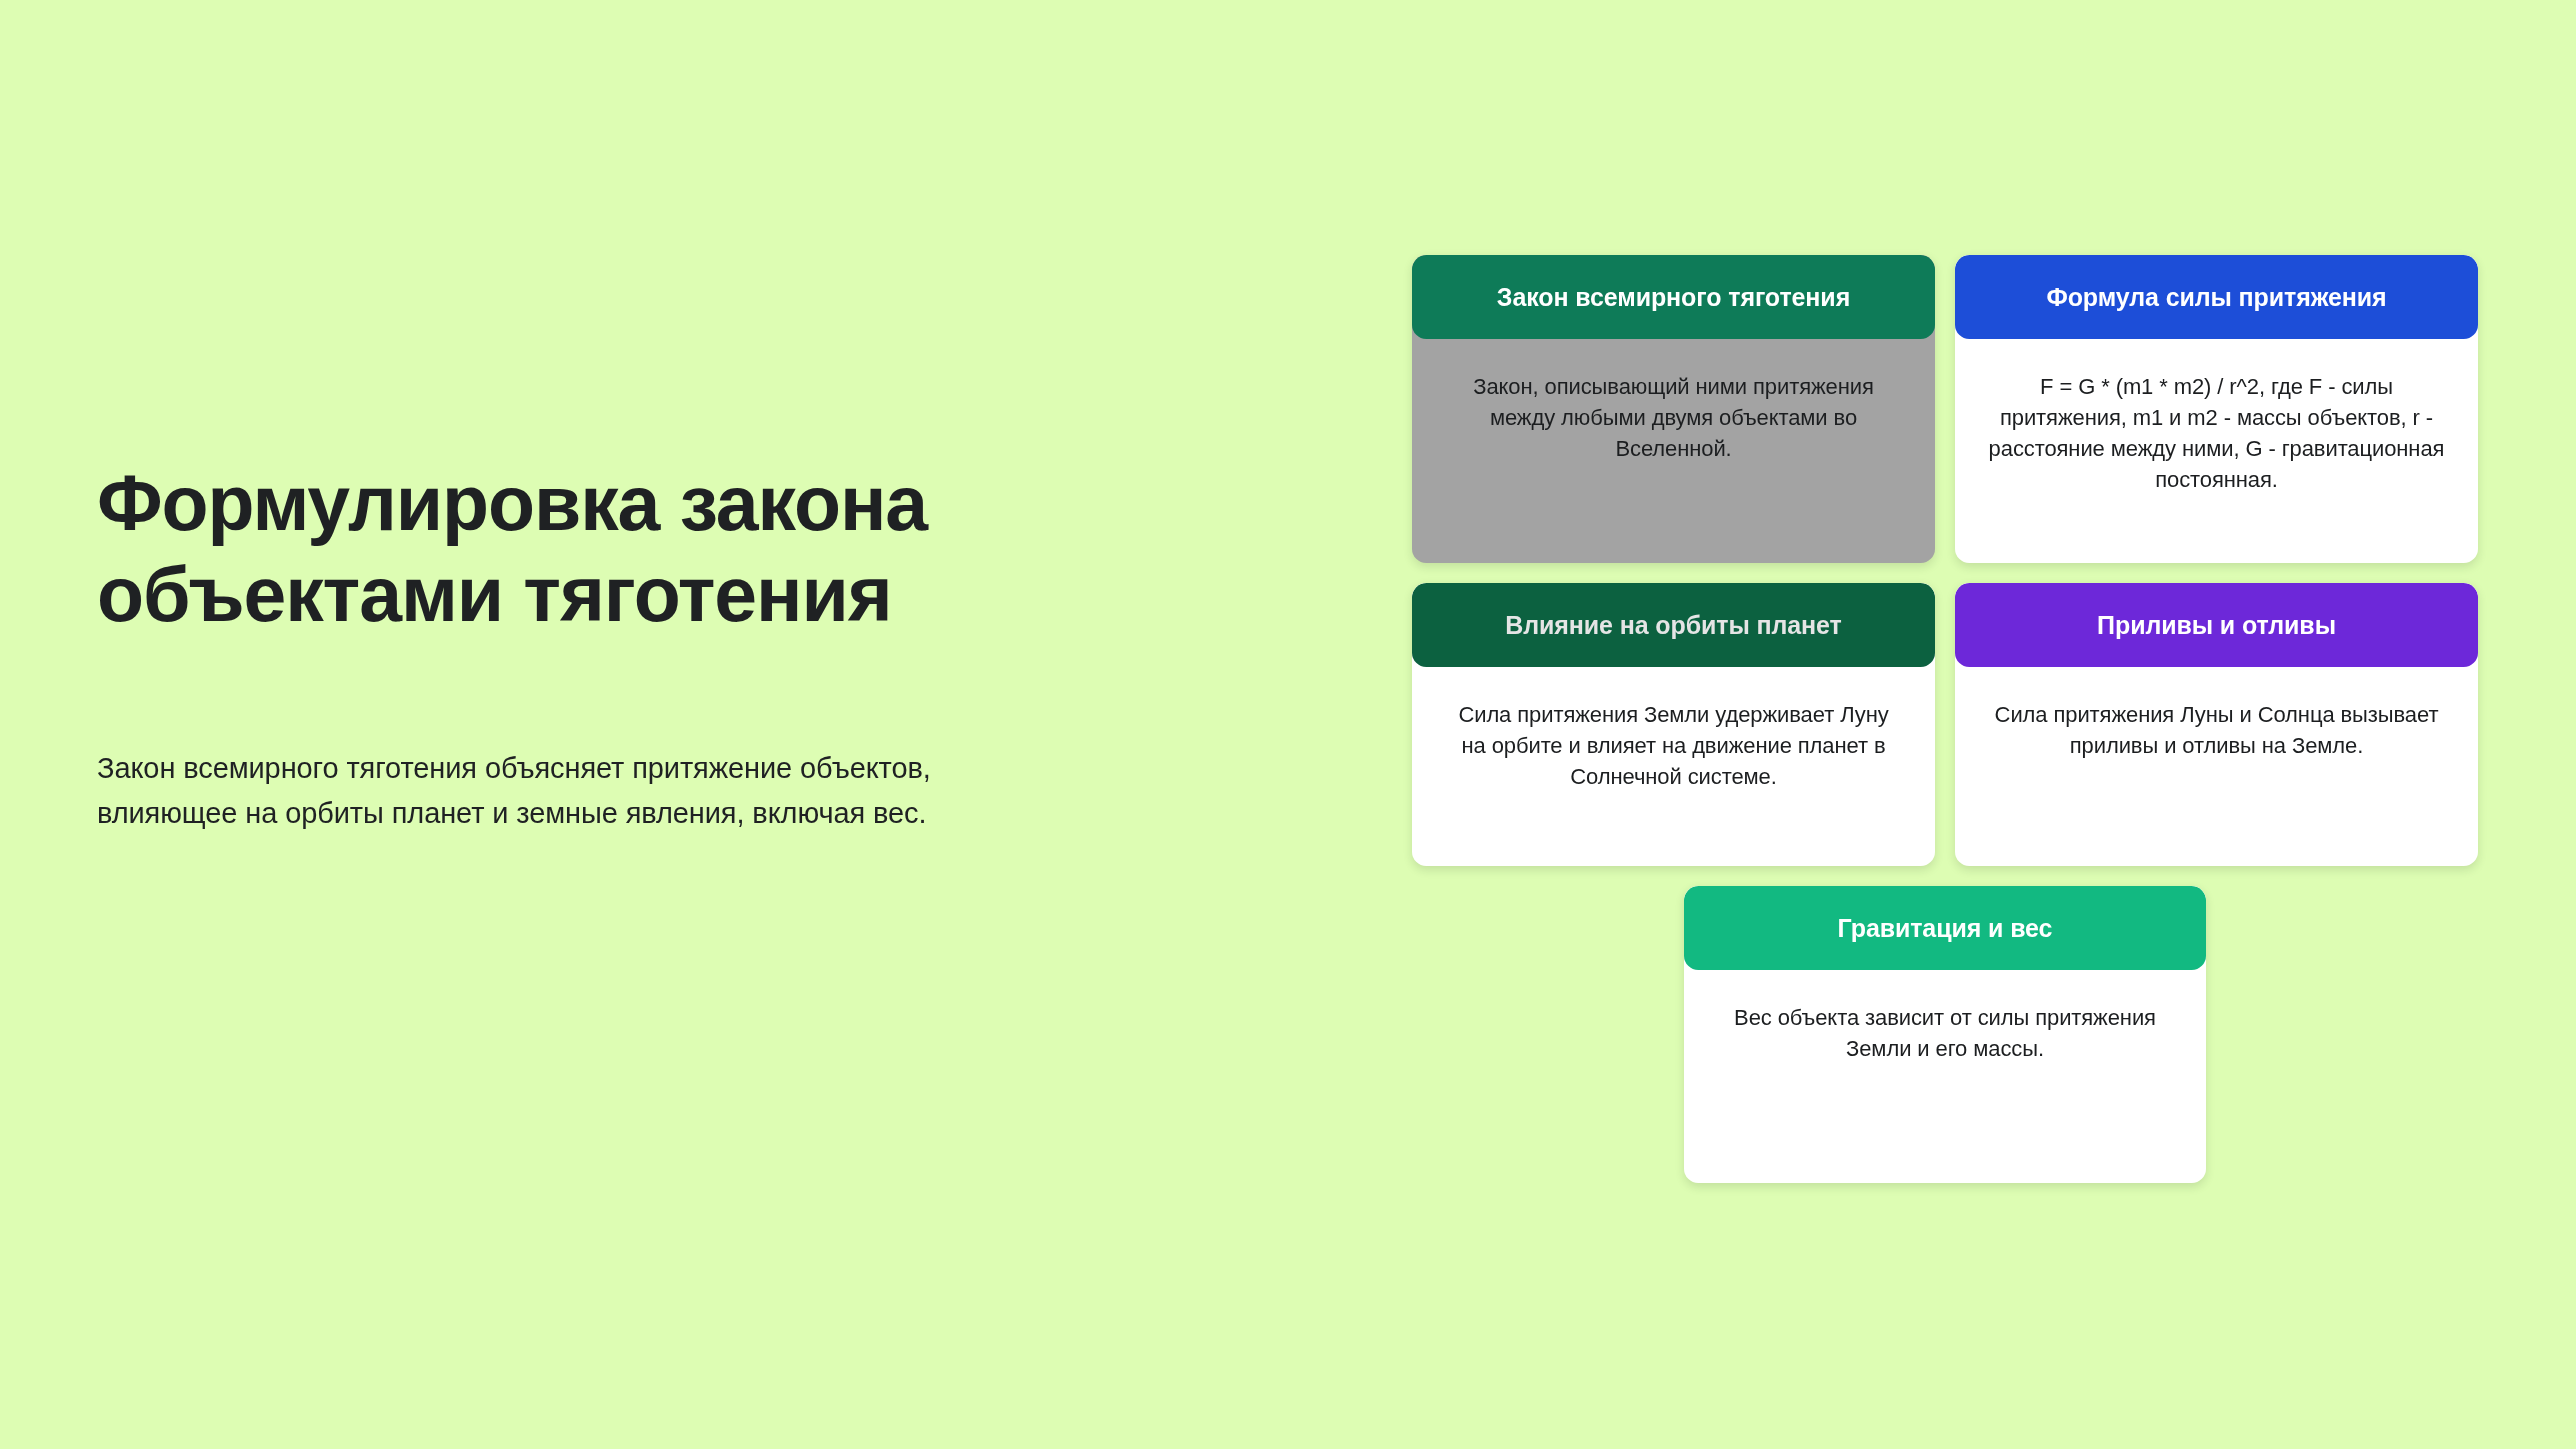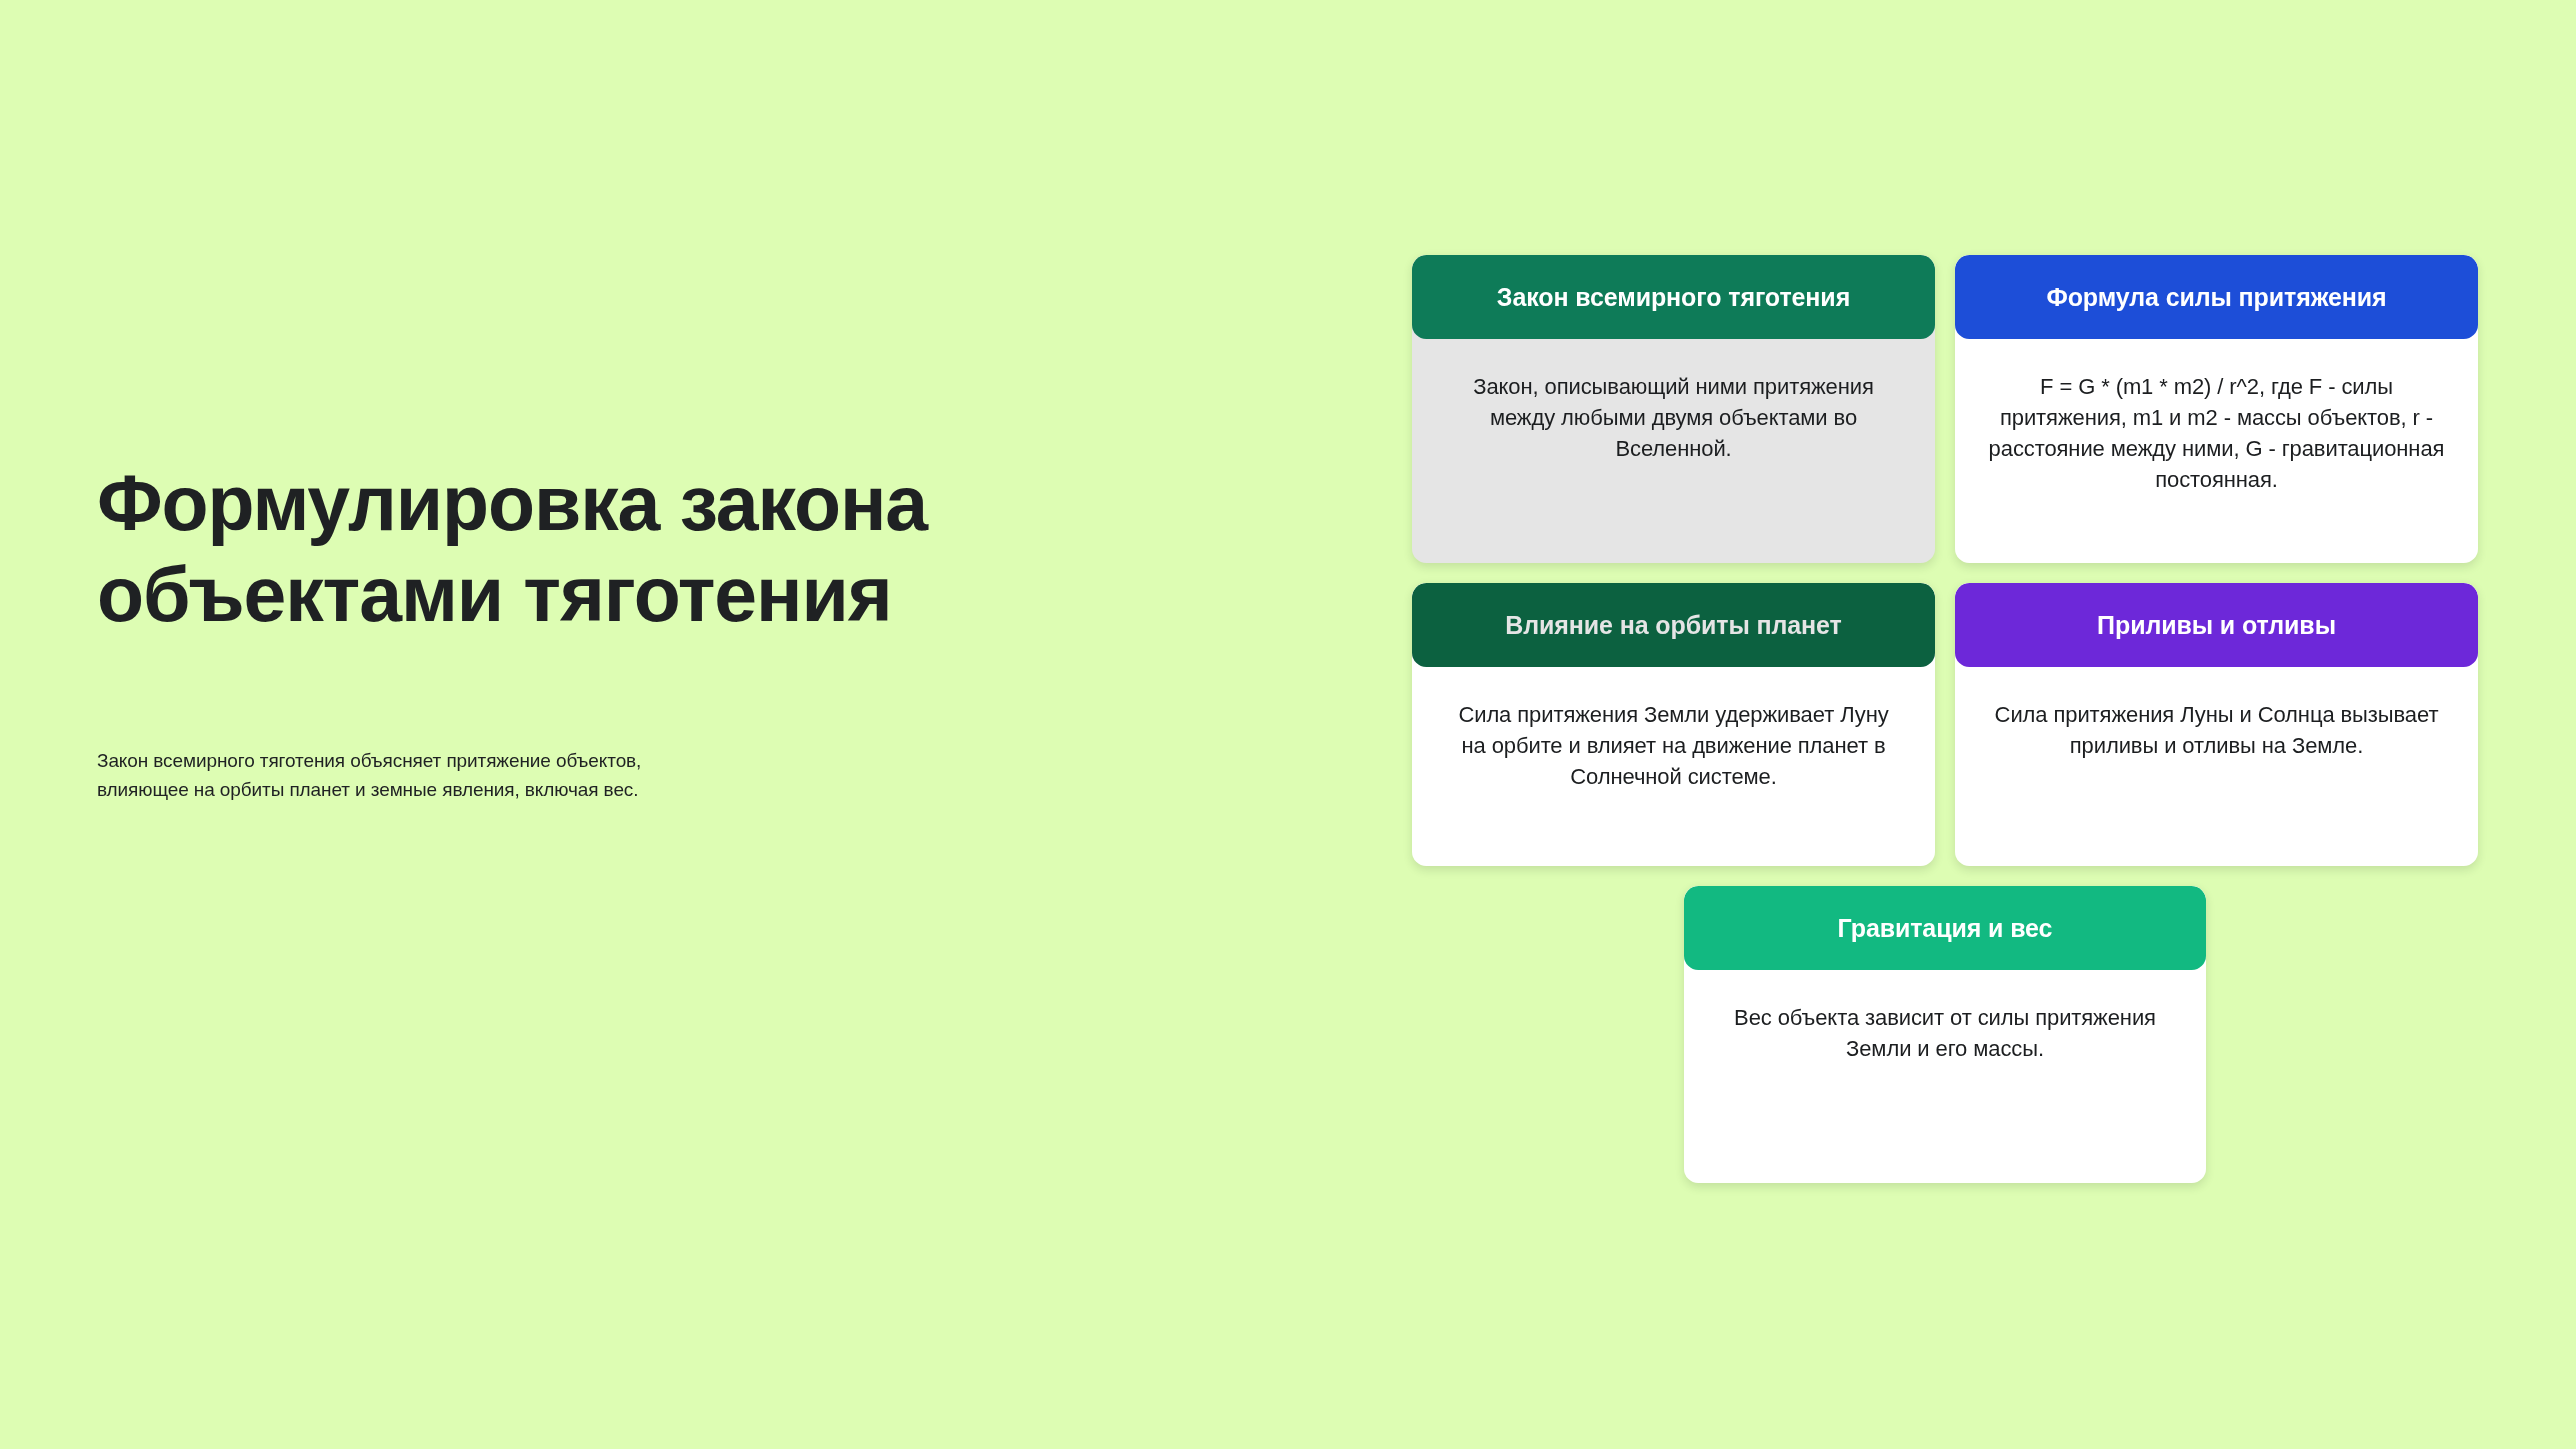--- a/index.html
+++ b/index.html
@@ -34,21 +34,21 @@
     line-height: 1.18;
     font-weight: 700;
     letter-spacing: -1.1px;
     color: #1f2123;
     margin: 0;
     white-space: pre-line;
   }
   .hero-subtitle {
     margin: 0;
     margin-top: 106px;
-    font-size: 19px;
+    font-size: 29px;
     line-height: 1.55;
     font-weight: 400;
     color: #1f2123;
     white-space: pre-line;
     letter-spacing: -0.1px;
   }
 
   
   .grid {
     position: absolute;
@@ -131,21 +131,21 @@
     <h1 class="hero-title">Формулировка закона
 объектами тяготения</h1>
     <p class="hero-subtitle">Закон всемирного тяготения объясняет притяжение объектов,
 влияющее на орбиты планет и земные явления, включая вес.</p>
   </div>
 
   <div class="grid">
 
     <div class="grid-row row1">
 
-      <div class="card col" style="background: #e5e5e5;">
+      <div class="card col" style="background: #a3a3a3;">
         <div class="card-header" style="background: rgb(14, 123, 88);">
           <span class="card-header-text" style="color: rgb(255, 255, 255);">Закон всемирного тяготения</span>
         </div>
         <div class="card-body">
           <span class="card-body-text">Закон, описывающий ними притяжения между любыми двумя объектами во Вселенной.</span>
         </div>
       </div>
 
       <div class="card col" style="background: rgb(255, 255, 255);">
         <div class="card-header" style="background: #1d4ed8;">

